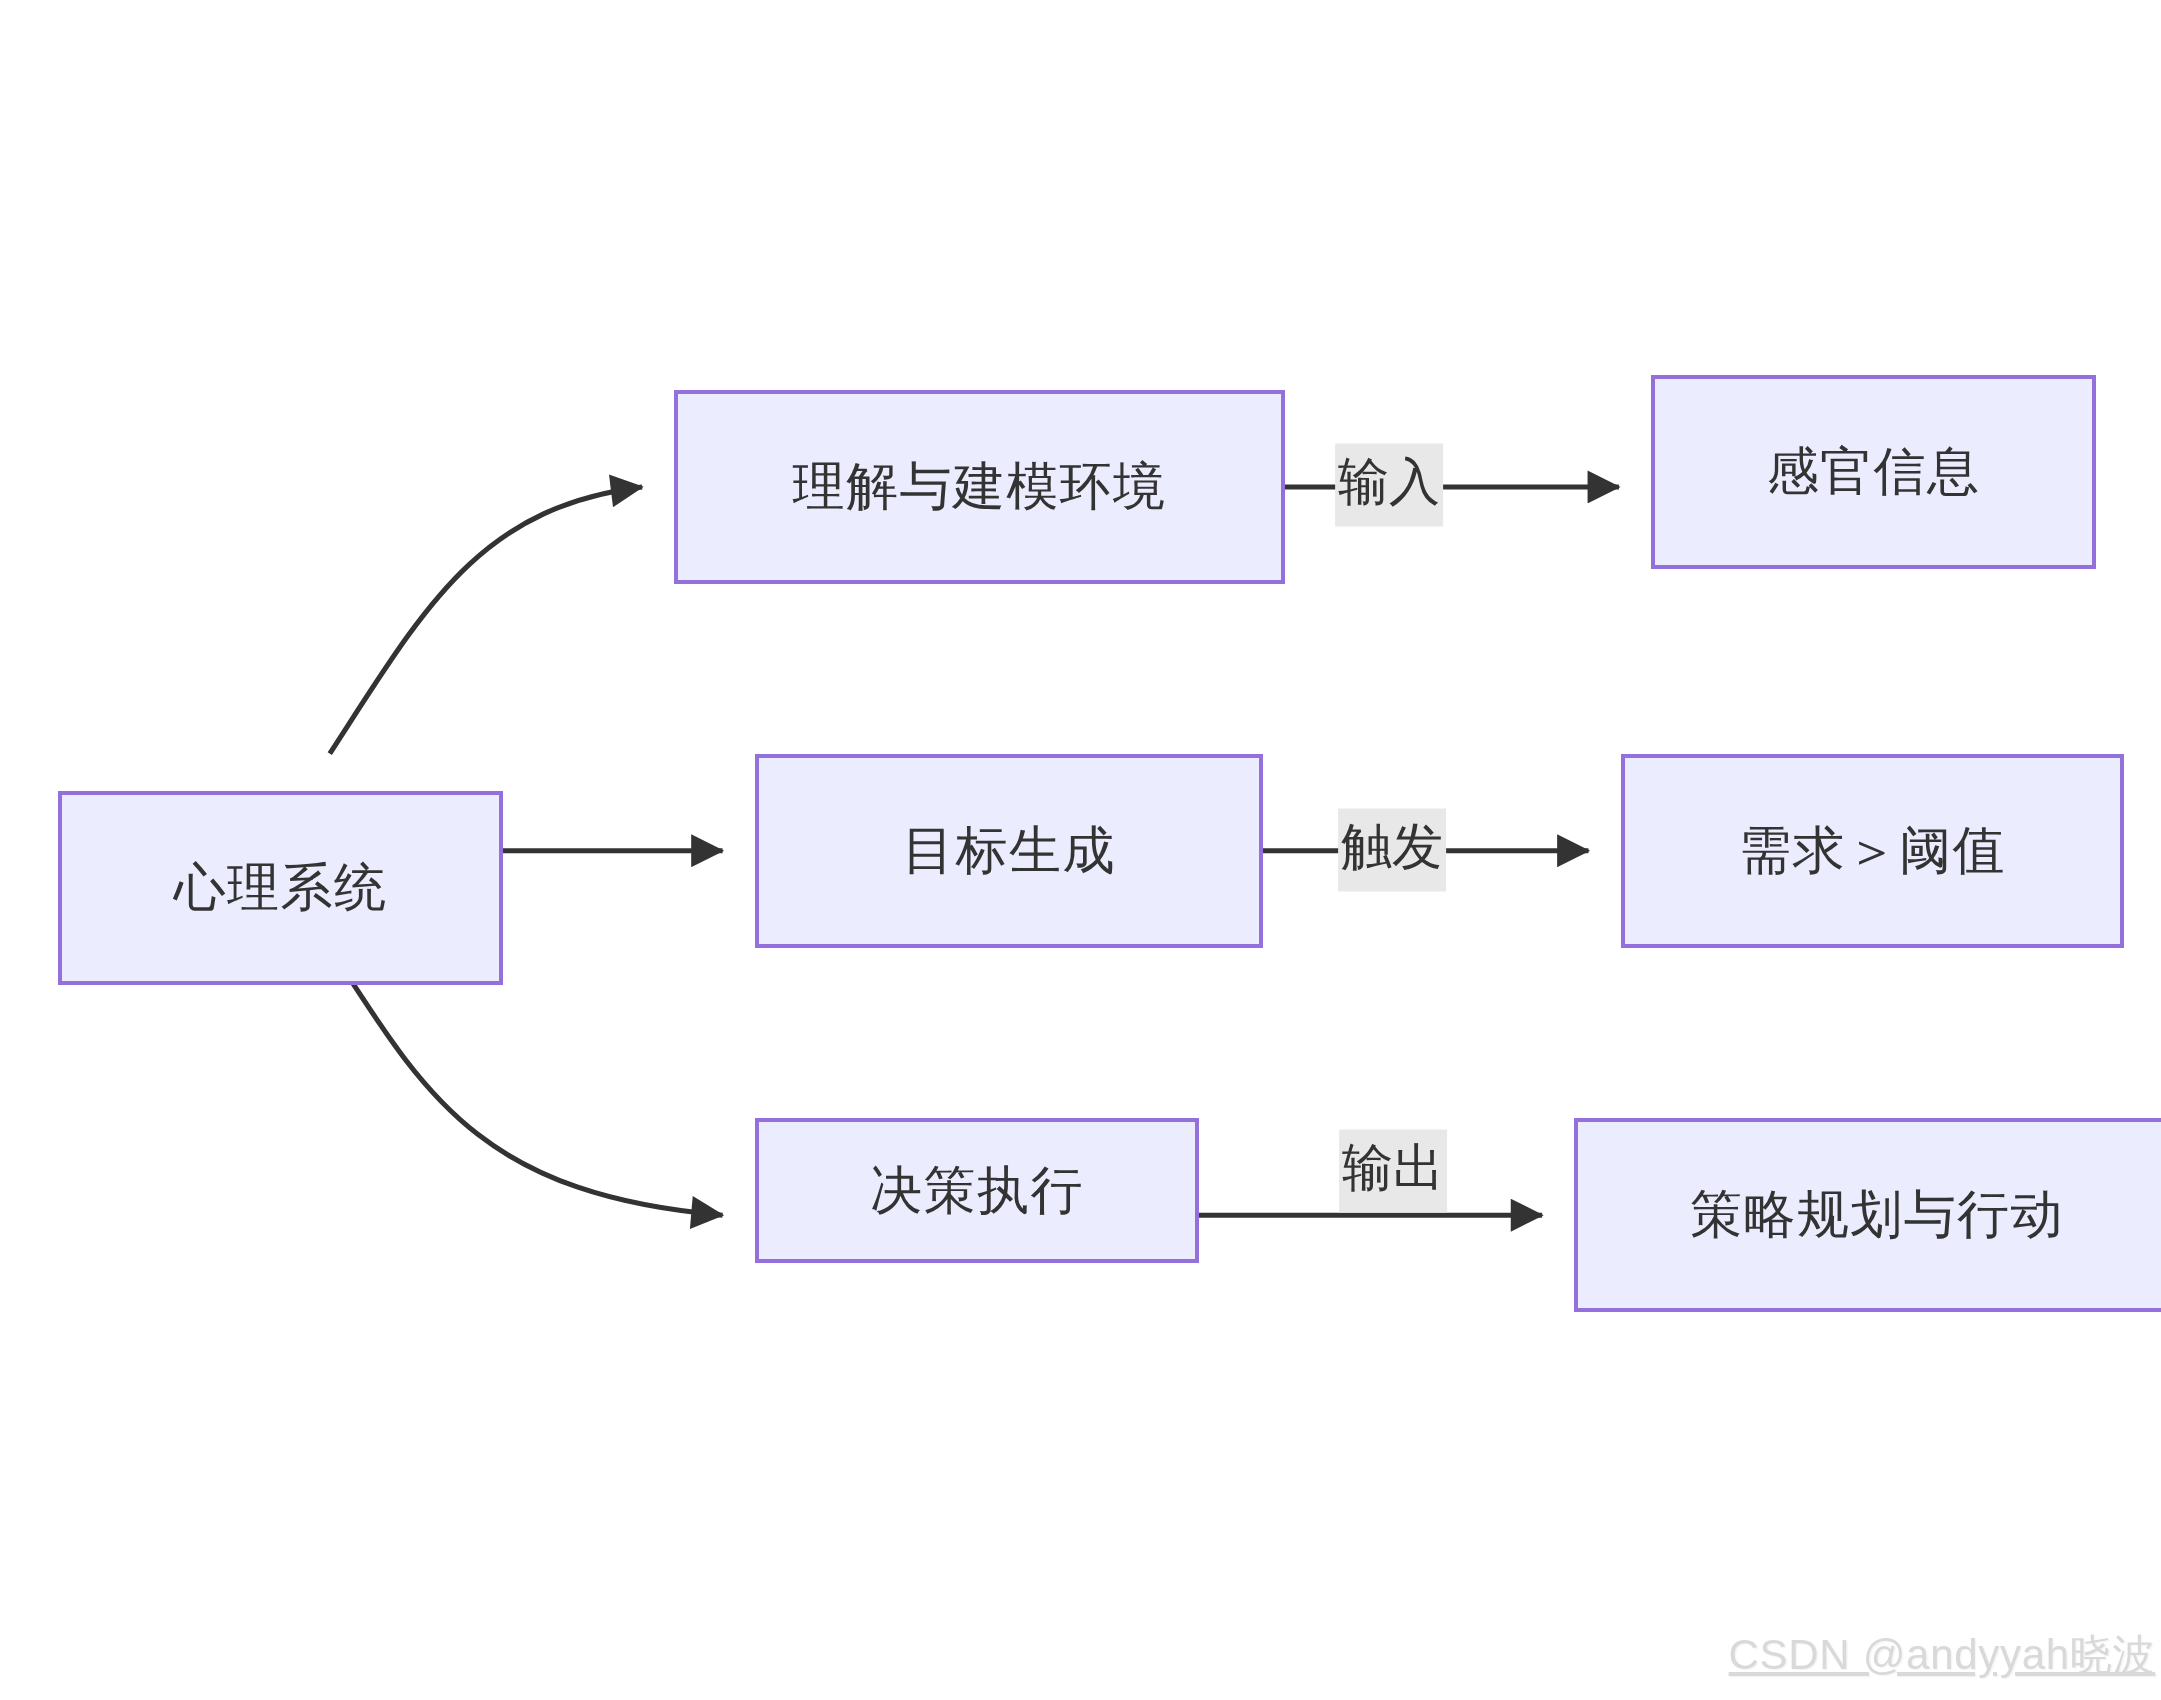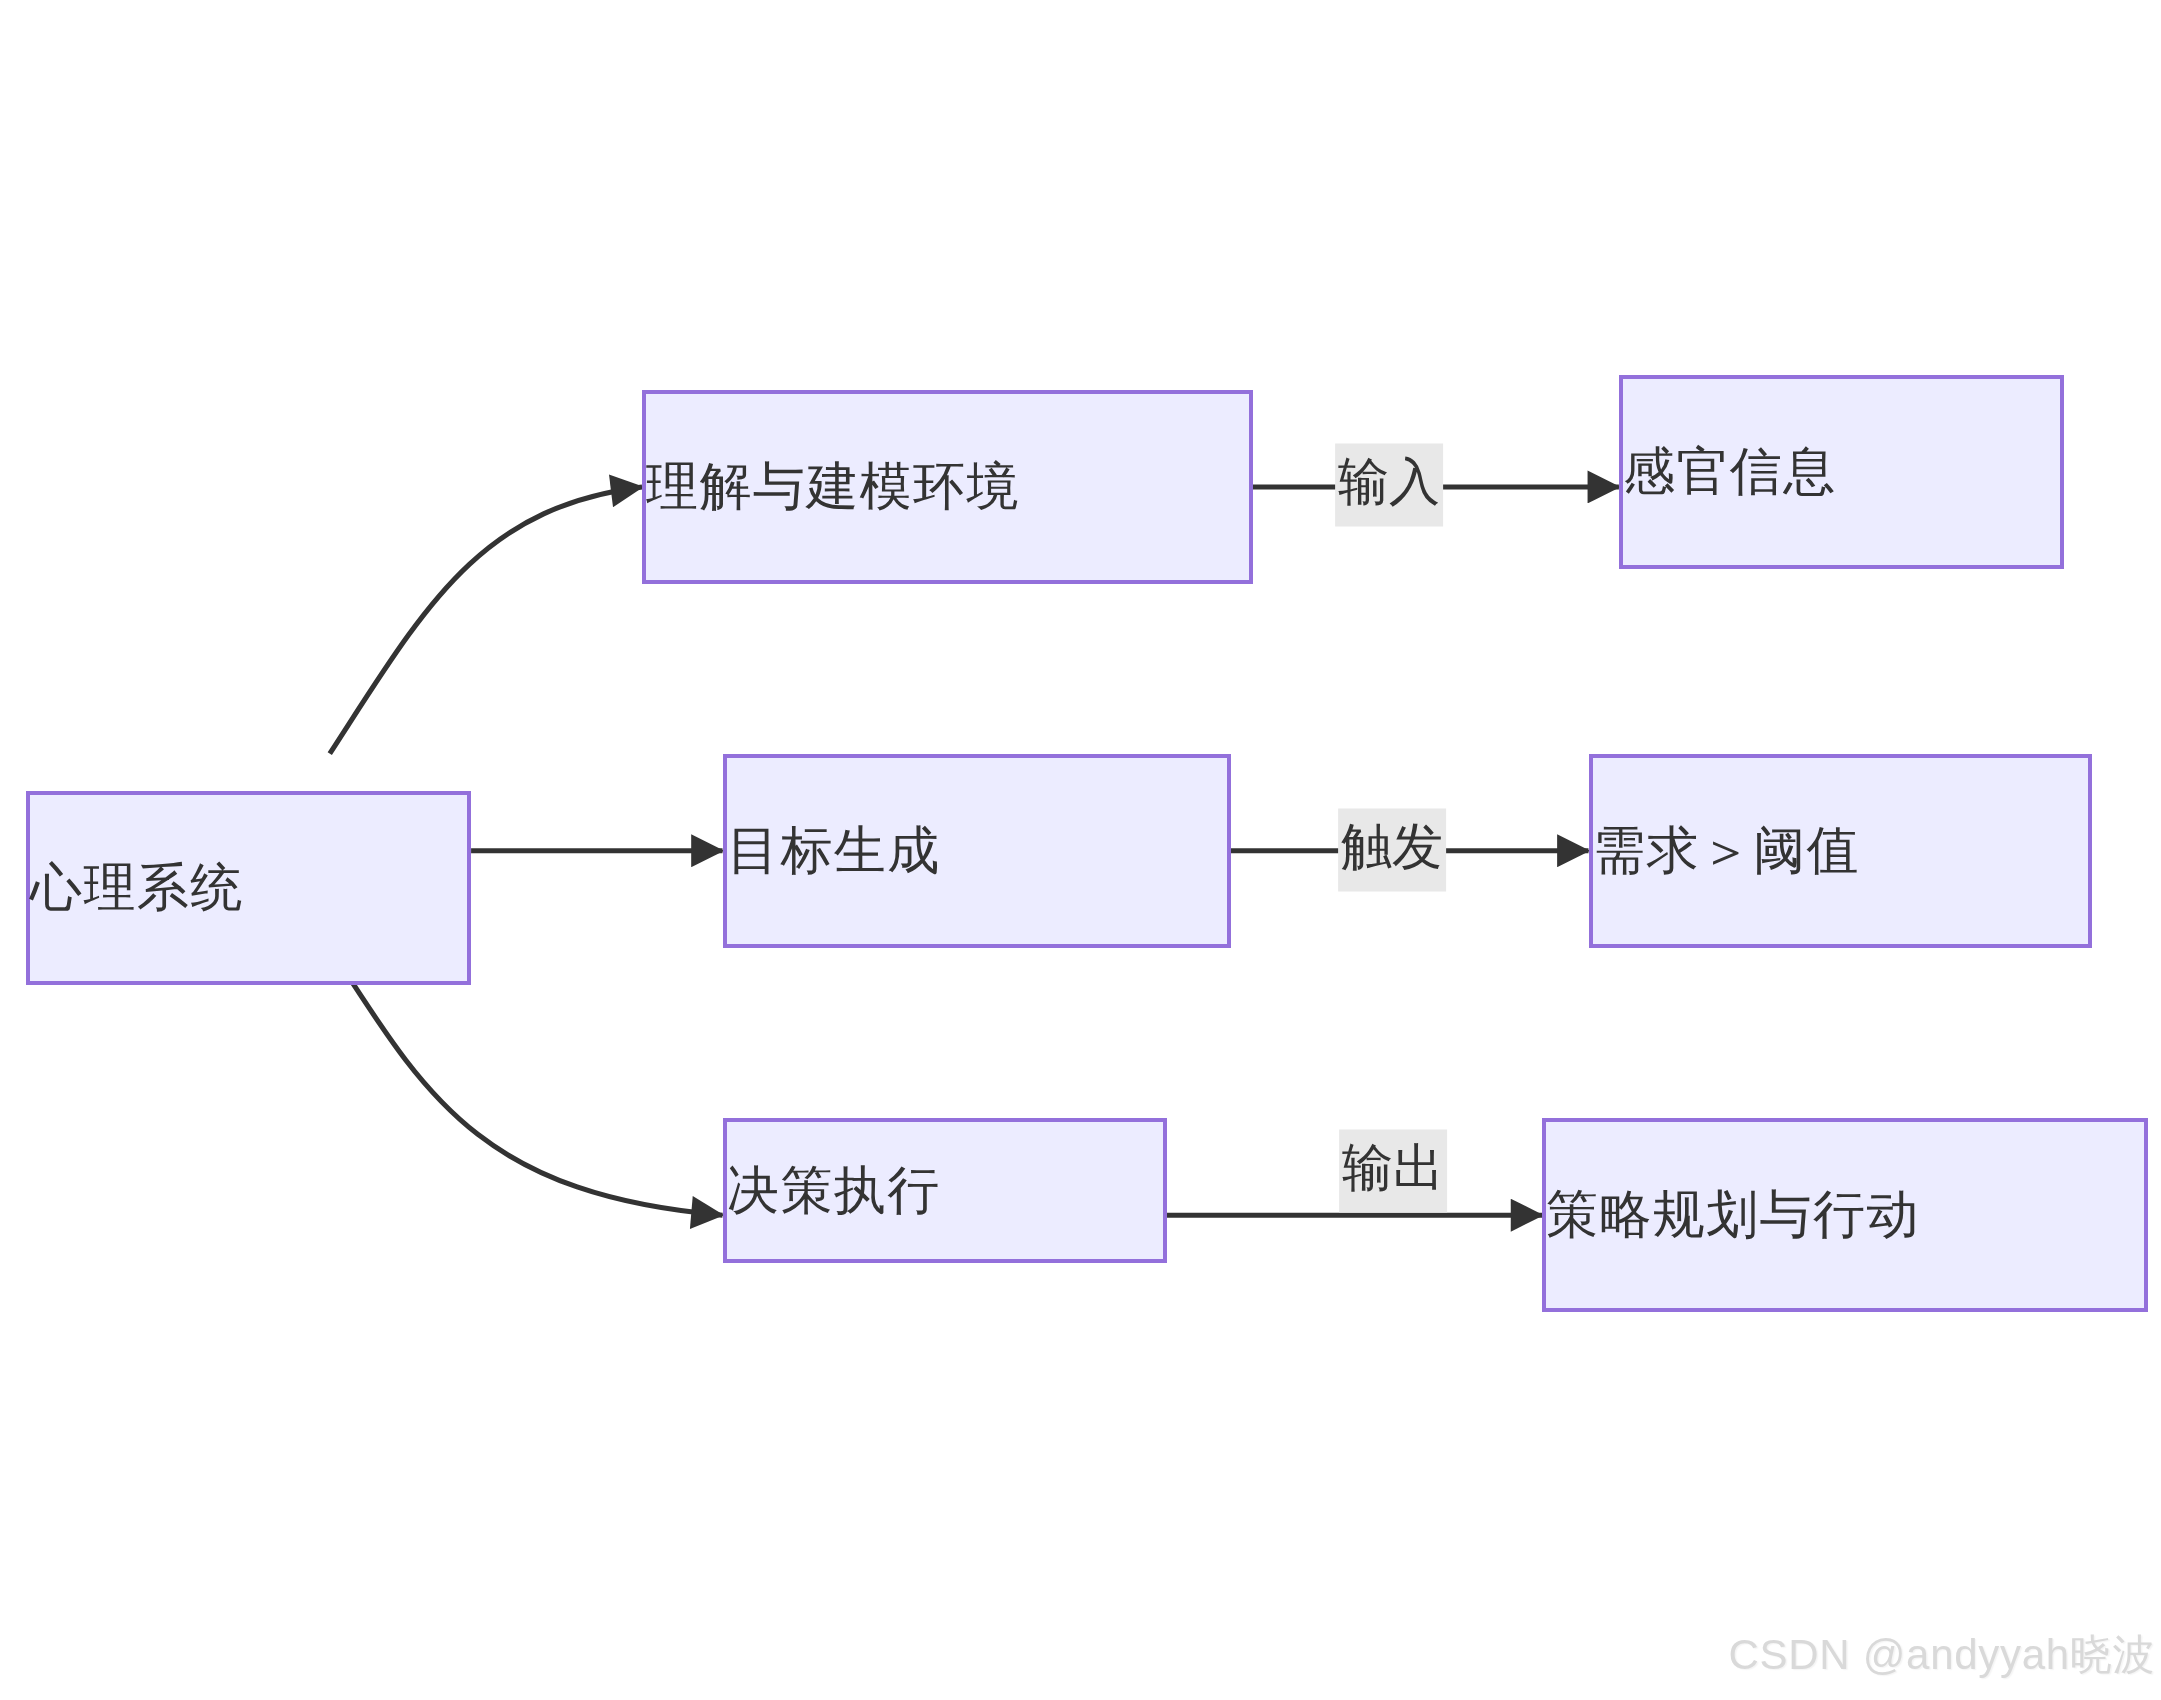--- a/index.html
+++ b/index.html
@@ -32,20 +32,22 @@
   .arrow-head{
     fill:var(--edge);
     stroke:none;
   }
   .node{
     position:absolute;
     background:var(--node-fill);
     border:4.3px solid var(--node-border);
     display:flex;
     align-items:center;
+    justify-content:center;
+    margin-left:32px;
   }
   .node-label{
     font-size:52px;
     color:var(--text);
     white-space:nowrap;
     letter-spacing:1.4px;
   }
   .edge-label{
     position:absolute;
     transform:translate(-50%,-50%);
@@ -61,20 +63,21 @@
   }
   .watermark{
     position:absolute;
     right:5.8px;
     top:1627px;
     font-size:42px;
     color:var(--watermark);
     text-shadow:1.4px 1.4px 1.4px #f4f4f4;
     white-space:nowrap;
     letter-spacing:0.7px;
+    text-decoration:underline;
   }
 </style>
 </head>
 <body>
 
 <svg id="edge-layer" width="2161" height="1700" viewBox="0 0 2982 2346" xmlns="http://www.w3.org/2000/svg">
   <defs>
     <marker id="arrow" viewBox="0 0 10 10" refX="9.5" refY="5" markerWidth="8" markerHeight="6.5" orient="auto">
       <path class="arrow-head" d="M0,0 L10,5 L0,10 z"></path>
     </marker>

